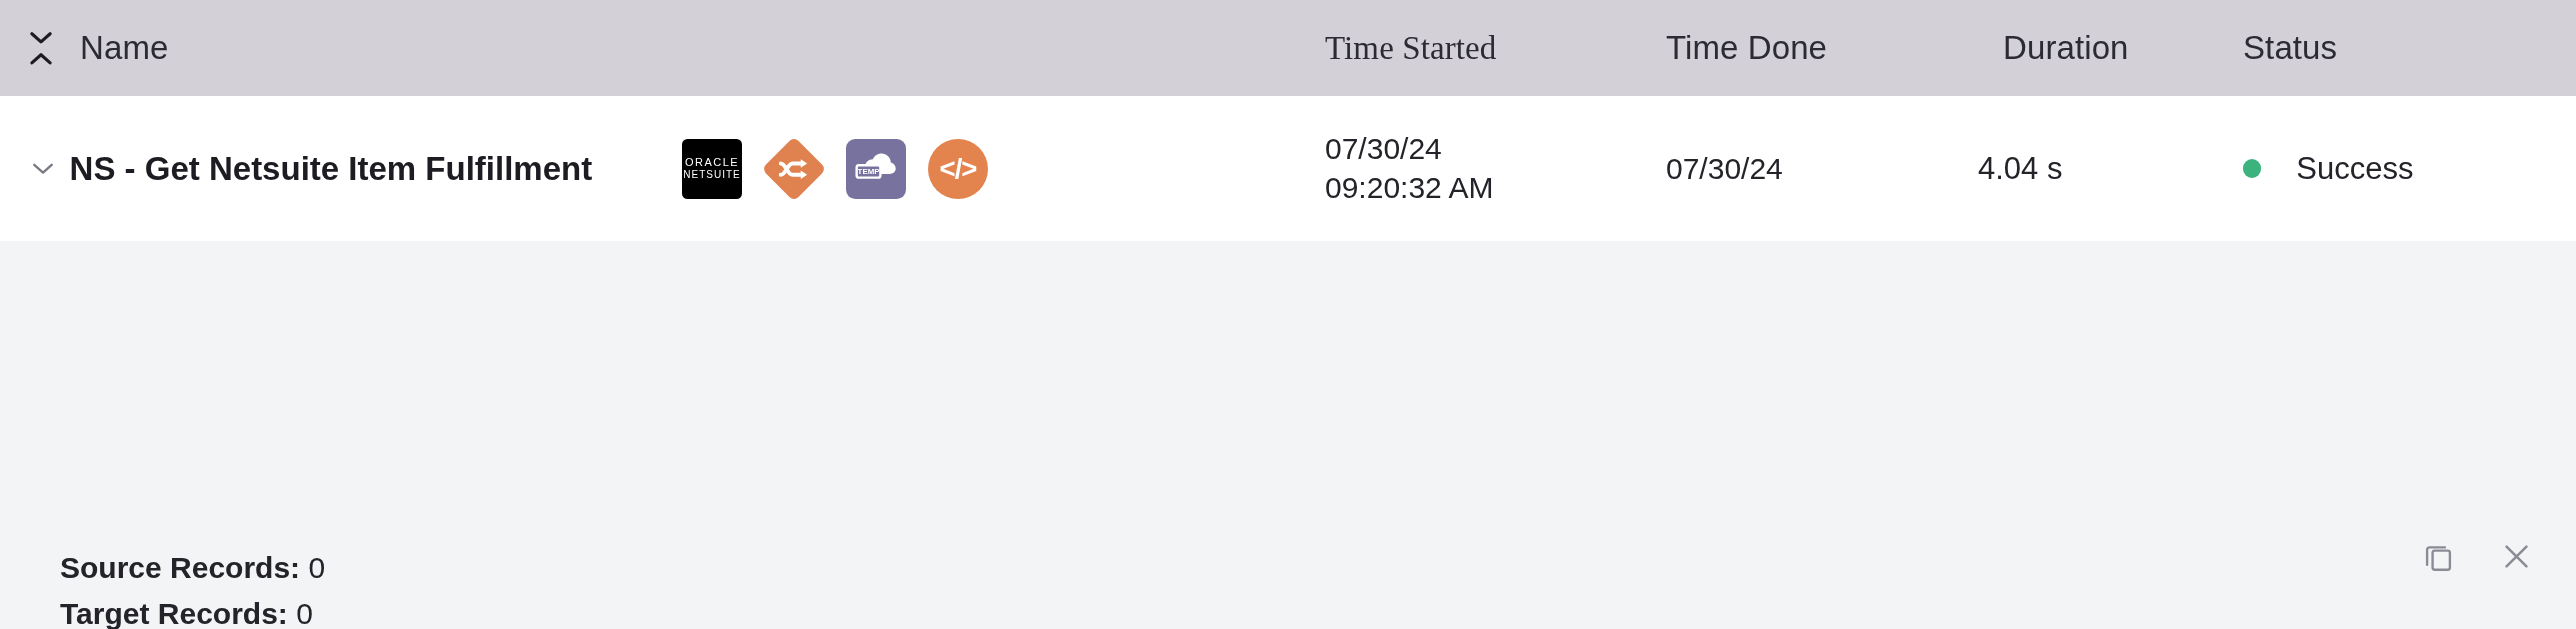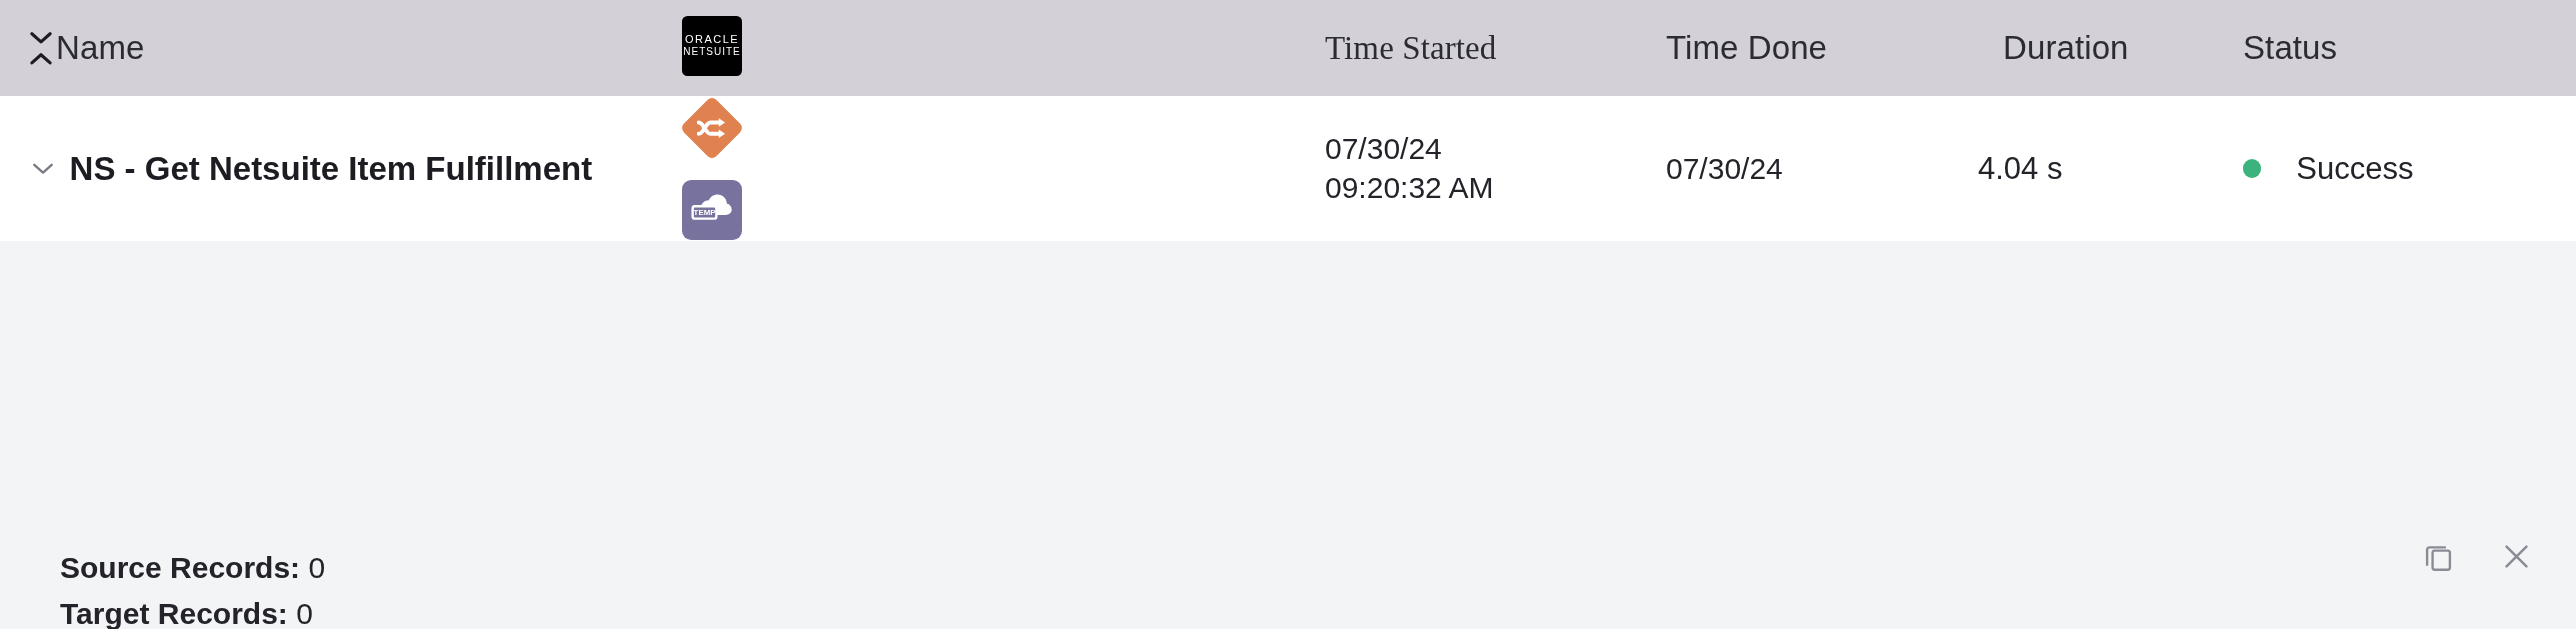--- a/index.html
+++ b/index.html
@@ -34,21 +34,21 @@
     color: #2b2b33;
     font-weight: 400;
     white-space: nowrap;
     letter-spacing: 0.1px;
   }
   .th-name-wrap {
     position: absolute;
     left: 27.5px;
     display: flex;
     align-items: center;
-    gap: 1px;
+    gap: 25px;
   }
   .collapse-icon {
     width: 27.5px;
     height: 35px;
     display: flex;
     flex-direction: column;
     justify-content: space-between;
     align-items: center;
     cursor: pointer;
   }
@@ -98,21 +98,20 @@
 
   
   .io-icons {
     position: absolute;
     left: 682px;
     top: 50%;
     transform: translateY(-50%);
     display: flex;
     align-items: flex-end;
     gap: 22px;
-    flex-direction: column;
   }
   .icon-box { flex: none; position: relative; }
 
   
   .ico-netsuite {
     width: 60px; height: 60px;
     background: #000000;
     border-radius: 5.5px;
     display: flex;
     flex-direction: column;

